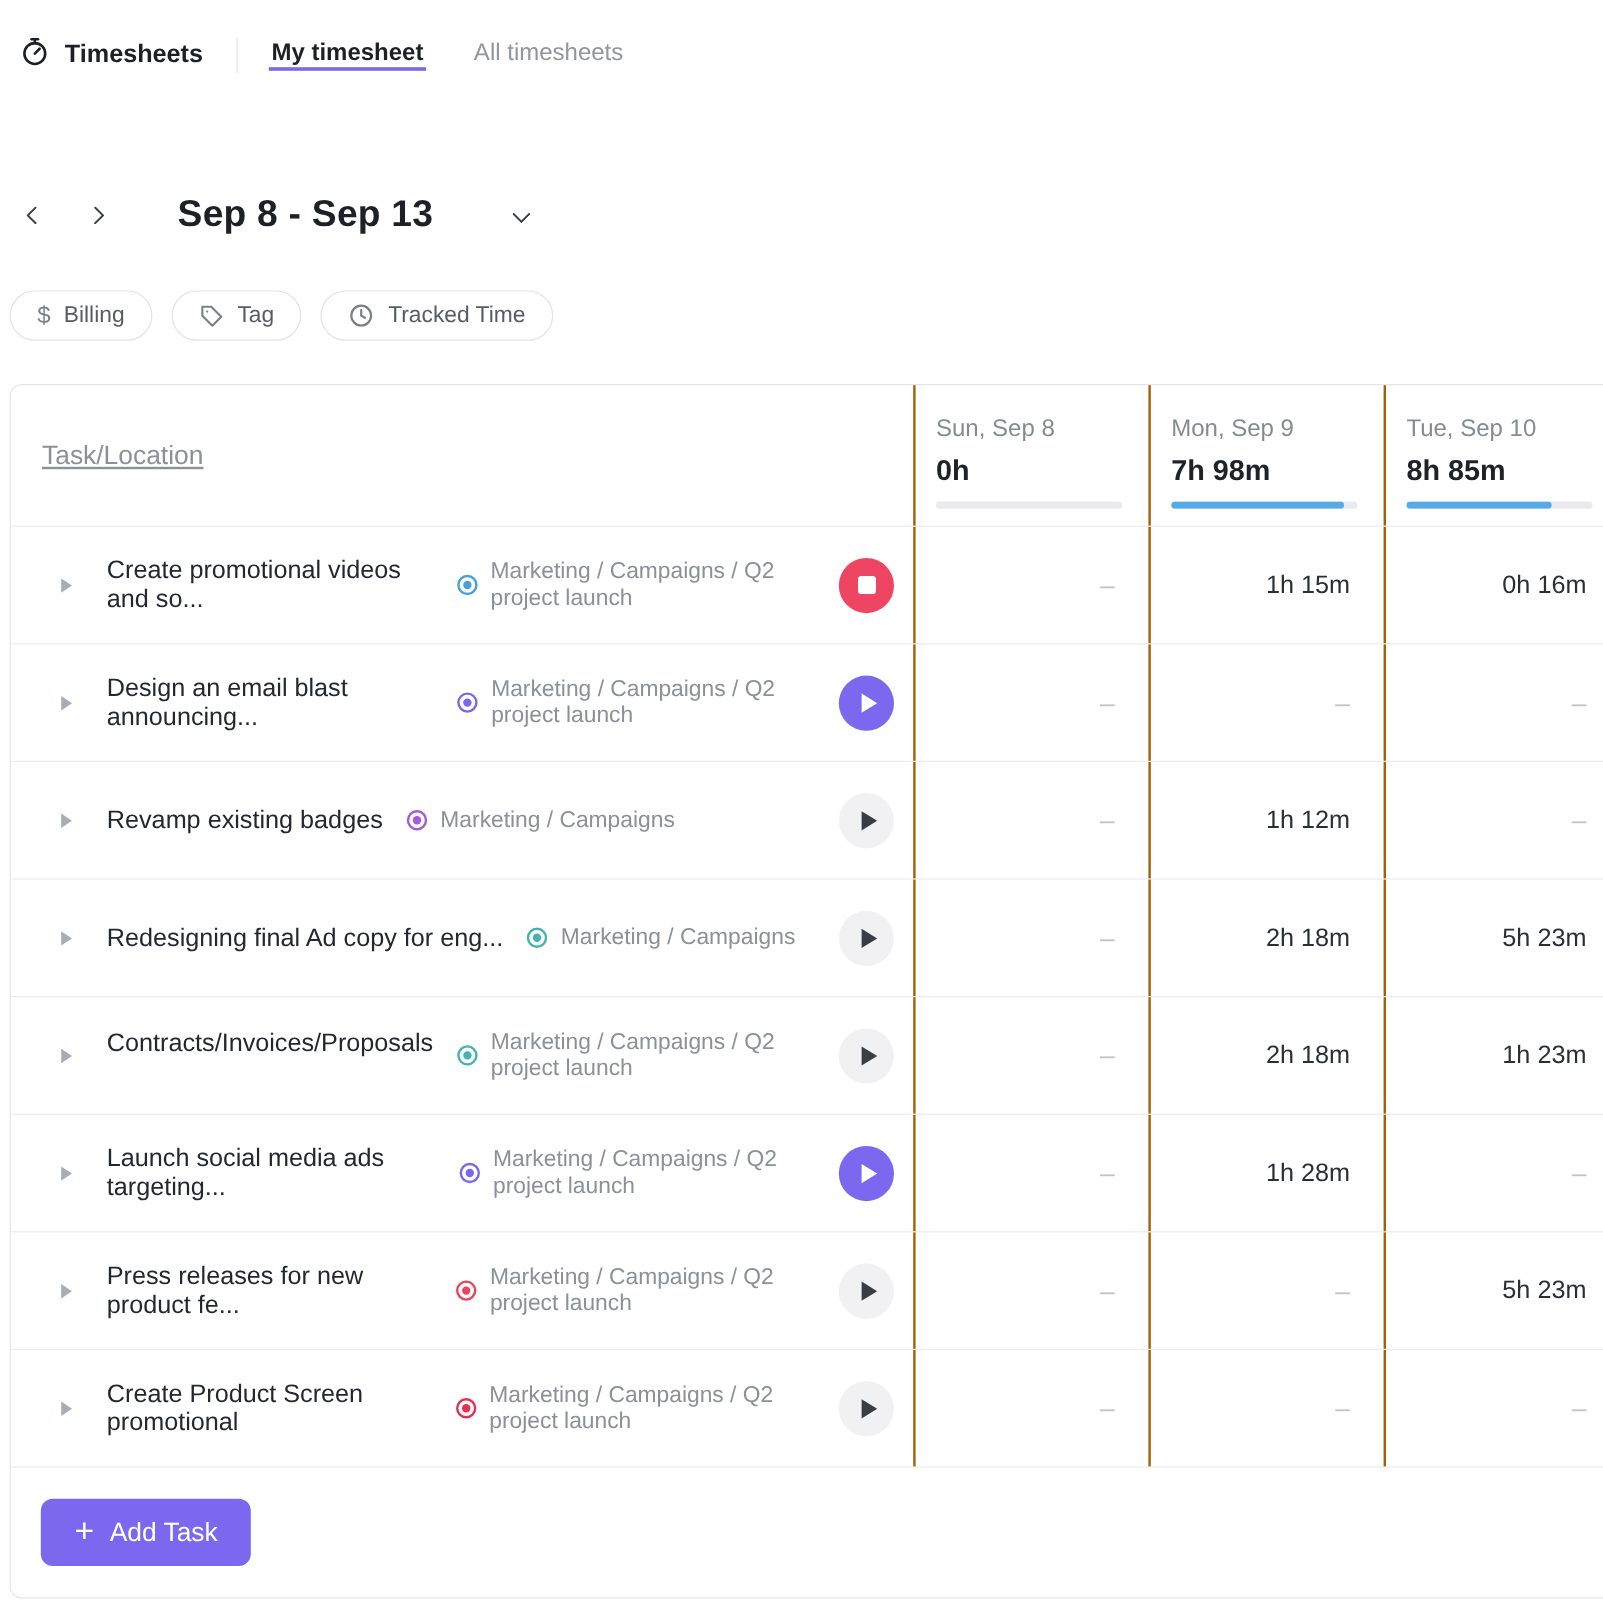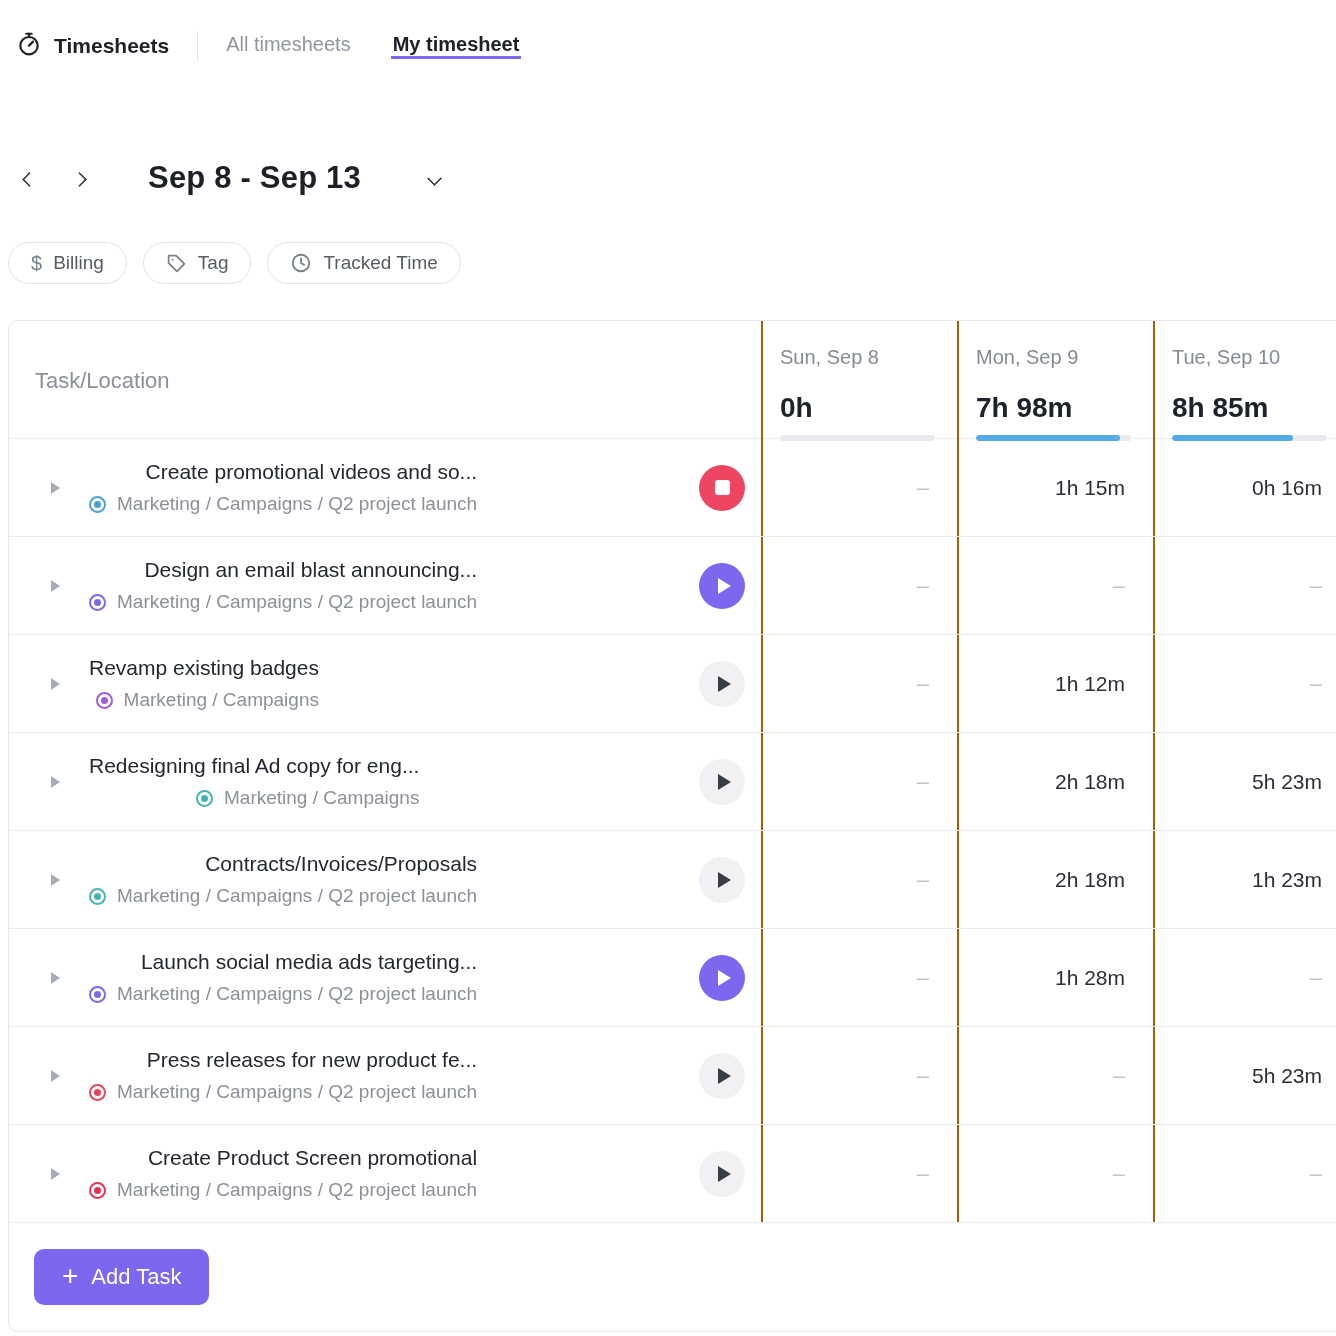--- a/index.html
+++ b/index.html
@@ -32,36 +32,36 @@
           background:#fff; cursor:pointer; white-space:nowrap; }
   .chip .ic { display:flex; align-items:center; }
   .dollar { font-size:20px; color:#788089; }
 
   
   .sheet { margin-left:8px; margin-top:36px; width:1341px;
            border:1px solid #e6e6ea; border-radius:10px; background:#fff; }
   .thead, .trow { display:grid; grid-template-columns:752px 196px 196px 197px; }
   .thead { height:117px; }
   .daycell { border-left:2px solid #a16207; }
-  .task-head { display:flex; align-items:center; padding-left:26px; color:#8b9099; font-size:22px; }
+  .task-head { display:flex; align-items:center; padding-left:26px; color:#8b9099; font-size:22px;text-decoration:underline; }
   .day-head { padding:25px 24px 0 17px; }
   .day-label { color:#858b95; font-size:20px; }
-  .day-total { margin-top:23px; font-size:28px; font-weight:700; color:#1e222a; }
+  .day-total { margin-top:10px; font-size:24px; font-weight:700; color:#1e222a; }
   .day-bar { margin-top:11px; height:6px; border-radius:3px; background:#e9e9ee; width:155px; overflow:hidden; }
   .day-fill { height:100%; background:var(--blue); border-radius:3px; }
 
   .trow { height:98px; border-top:1px solid #ececf0; }
   .trow .daycell { display:flex; align-items:center; justify-content:flex-end;
                    padding-right:28px; font-size:21px; color:#2a2e37; cursor:pointer; }
   .trow .daycell.dash { color:#c1c4cb; font-size:22px; }
 
   .task-cell { display:flex; align-items:center; padding-left:42px; }
   .expand { width:0; height:0; border-left:9px solid #a7adb6; border-top:6px solid transparent;
             border-bottom:6px solid transparent; margin-right:29px; cursor:pointer; flex:none; }
-  .task-info { display:flex; flex-direction:column; gap:9px; min-width:0;align-items:flex-end; }
+  .task-info { display:flex; flex-direction:row; gap:20px; min-width:0; }
   .task-title { font-size:21px; font-weight:500; color:#23272f; cursor:pointer; }
   .task-loc { display:flex; align-items:center; gap:11px; font-size:19px; color:#8b9099; }
   .dot { width:17px; height:17px; border-radius:50%; border:2px solid currentColor; flex:none;
          display:flex; align-items:center; justify-content:center; }
   .dot::after { content:''; width:7px; height:7px; border-radius:50%; background:currentColor; }
 
   .timer { margin-left:auto; margin-right:16px; width:46px; height:46px; border-radius:50%;
            border:none; display:flex; align-items:center; justify-content:center; cursor:pointer; flex:none; }
   .timer.idle { background:#f1f1f4; }
   .timer.idle .glyph { width:0; height:0; border-left:13px solid #383d46;
@@ -88,25 +88,25 @@
       <svg width="26" height="26" viewBox="0 0 24 24" fill="none" stroke="#1d2127" stroke-width="2" stroke-linecap="round">
         <circle cx="12" cy="13.5" r="8"></circle>
         <path d="M12 13.5 L15.7 9.8"></path>
         <path d="M9.5 2.5 h5"></path>
         <path d="M12 2.5 v3"></path>
       </svg>
     </span>
     <span>Timesheets</span>
   </div>
   <div class="nav-divider"></div>
+  <div class="tab active">
+    <span>My timesheet</span>
+  </div>
   <div class="tab">
     <span>All timesheets</span>
-  </div>
-  <div class="tab active">
-    <span>My timesheet</span>
   </div>
 </div>
 
 <div class="weekrow">
   <span class="navbtn">
       <span class="chev left"></span>
     </span>
   <span class="navbtn">
       <span class="chev right"></span>
     </span>

